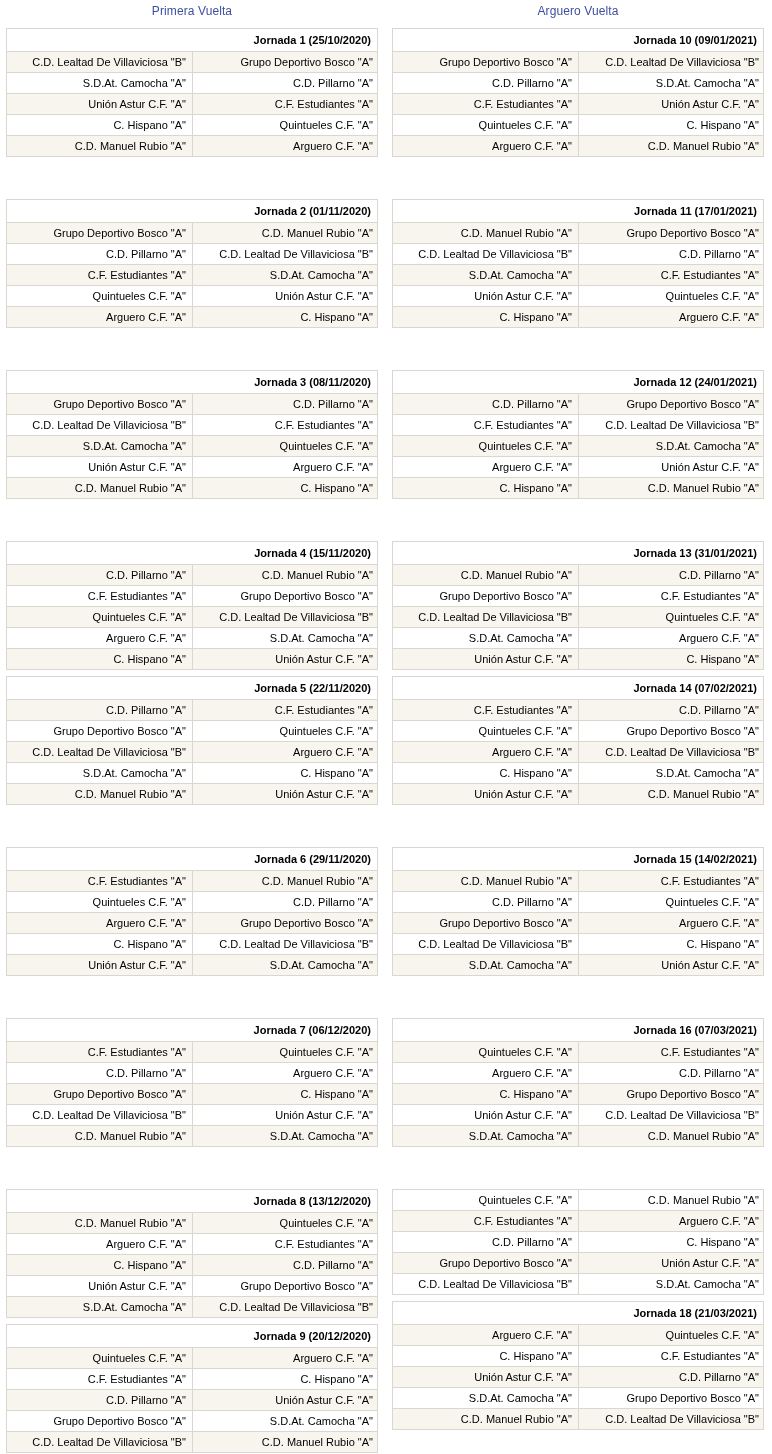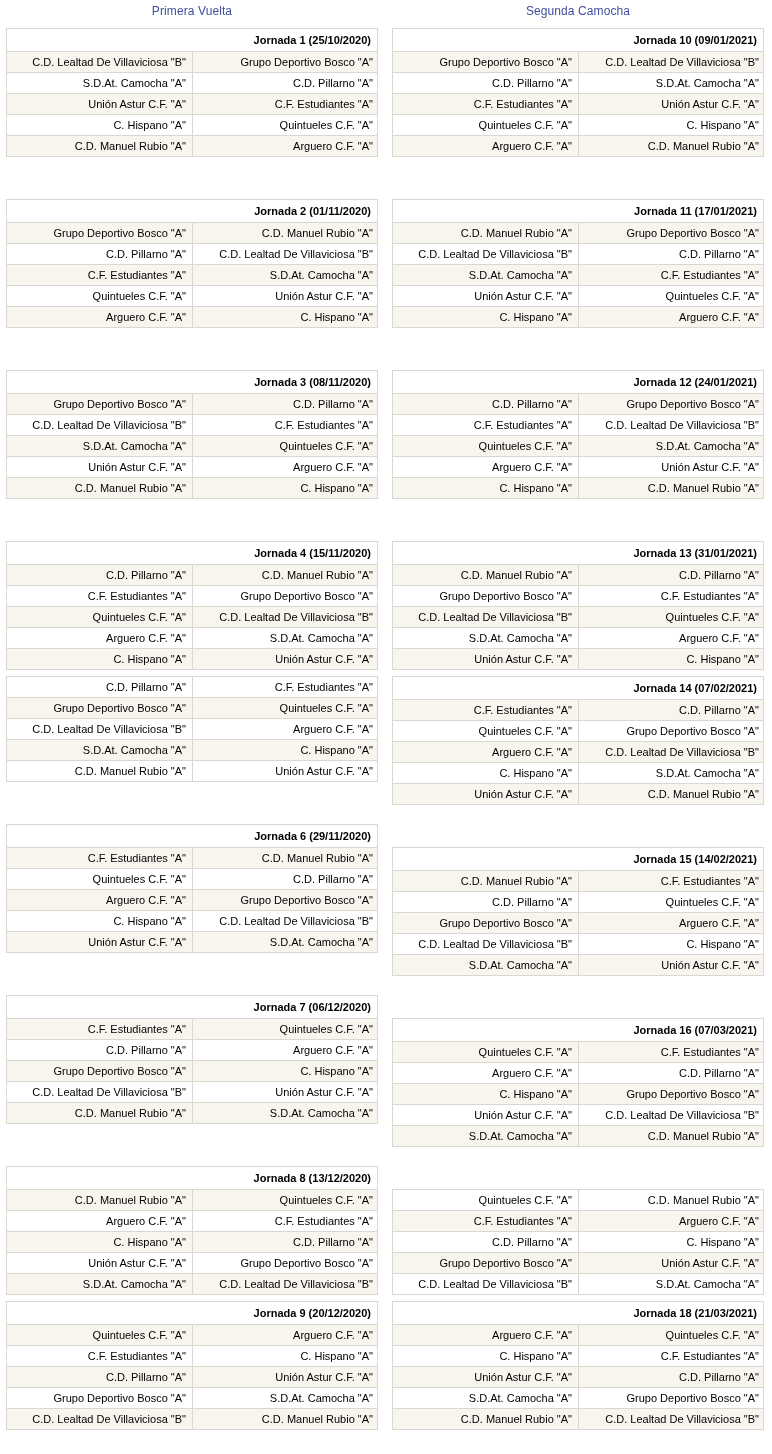--- a/index.html
+++ b/index.html
@@ -179,20 +179,21 @@
             <div class="team home">Arguero C.F. "A"</div>
             <div class="team away">S.D.At. Camocha "A"</div>
           </div>
           <div class="match">
             <div class="team home">C. Hispano "A"</div>
             <div class="team away">Unión Astur C.F. "A"</div>
           </div>
         </div>
         <div class="spacer-sm"></div>
         <div class="jornada">
+          <div class="jornada-header">Jornada 5 (22/11/2020)</div>
           <div class="match">
             <div class="team home">C.D. Pillarno "A"</div>
             <div class="team away">C.F. Estudiantes "A"</div>
           </div>
           <div class="match">
             <div class="team home">Grupo Deportivo Bosco "A"</div>
             <div class="team away">Quintueles C.F. "A"</div>
           </div>
           <div class="match">
             <div class="team home">C.D. Lealtad De Villaviciosa "B"</div>
@@ -299,21 +300,21 @@
             <div class="team away">S.D.At. Camocha "A"</div>
           </div>
           <div class="match">
             <div class="team home">C.D. Lealtad De Villaviciosa "B"</div>
             <div class="team away">C.D. Manuel Rubio "A"</div>
           </div>
         </div>
         <div class="spacer-xs"></div>
       </div>
       <div class="col">
-        <div class="col-title">Segunda Camocha</div>
+        <div class="col-title">Arguero Vuelta</div>
         <div class="jornada">
           <div class="jornada-header">Jornada 10 (09/01/2021)</div>
           <div class="match">
             <div class="team home">Grupo Deportivo Bosco "A"</div>
             <div class="team away">C.D. Lealtad De Villaviciosa "B"</div>
           </div>
           <div class="match">
             <div class="team home">C.D. Pillarno "A"</div>
             <div class="team away">S.D.At. Camocha "A"</div>
           </div>

